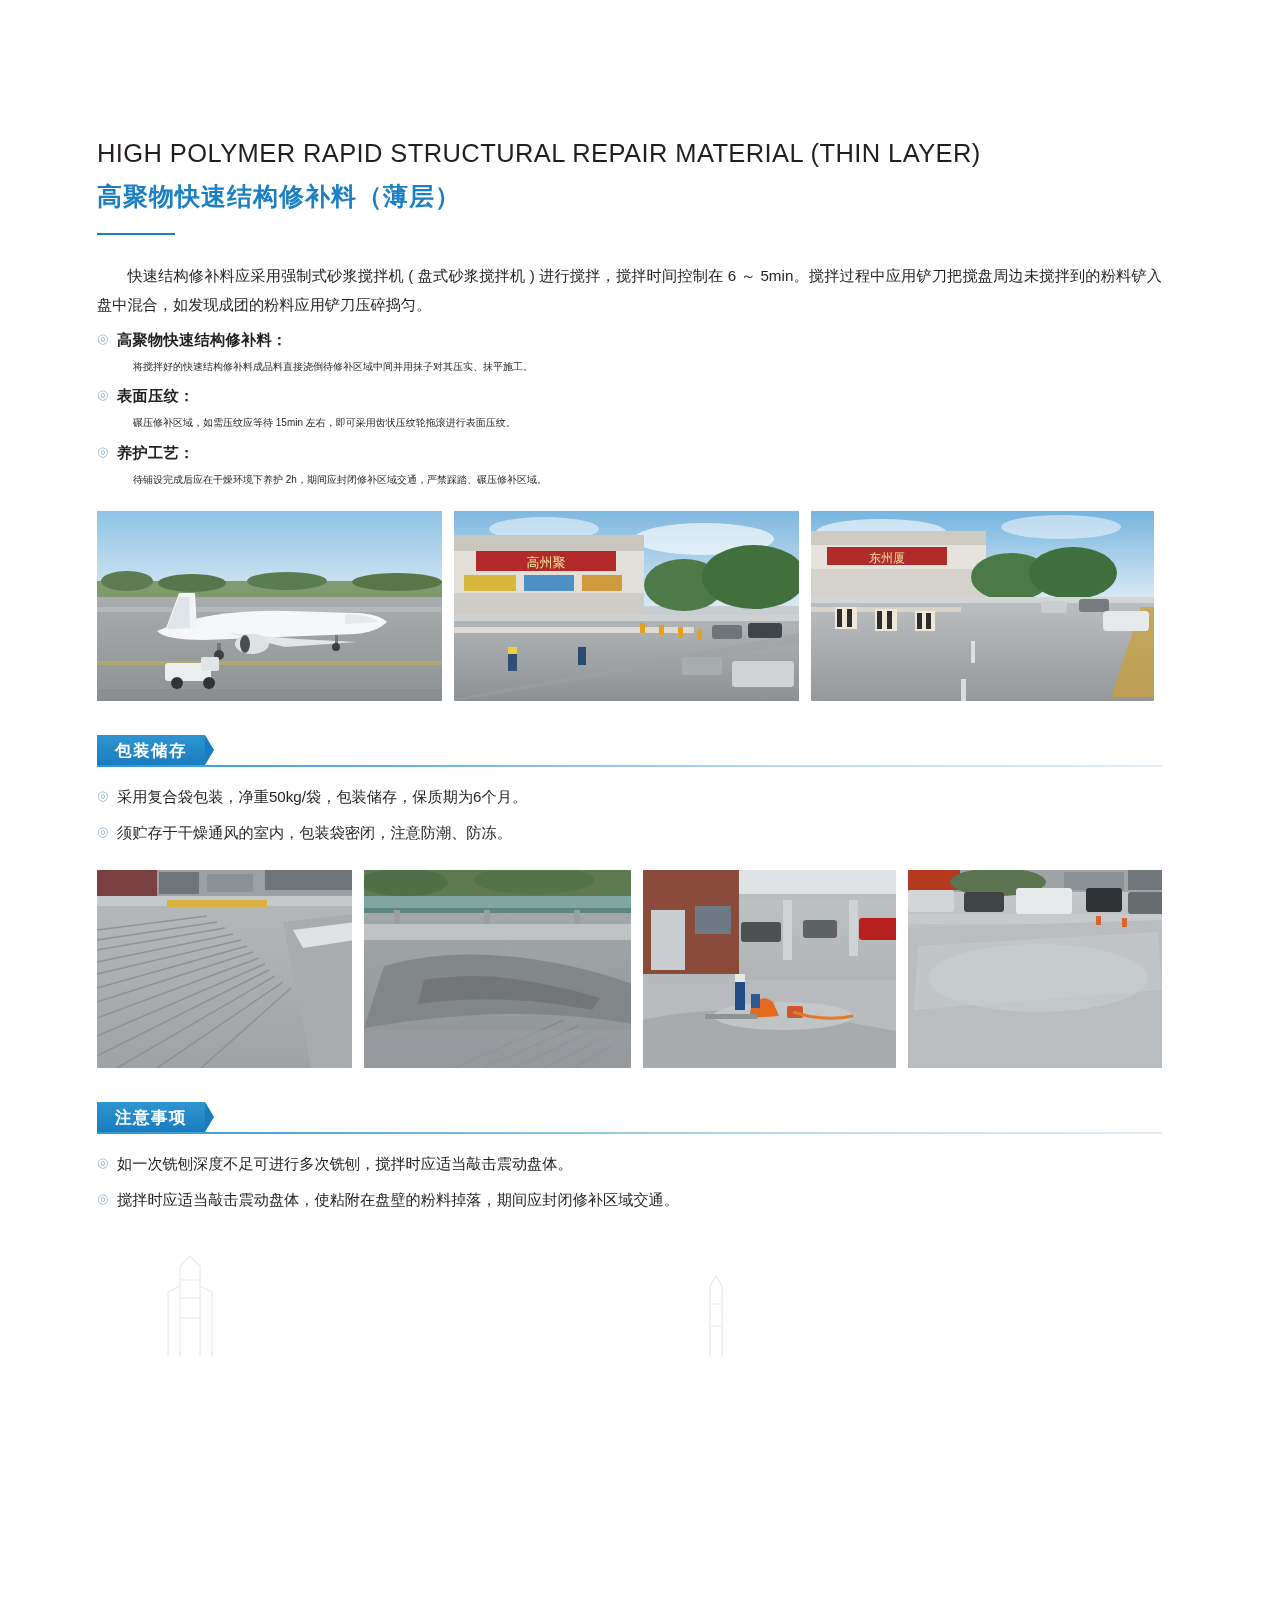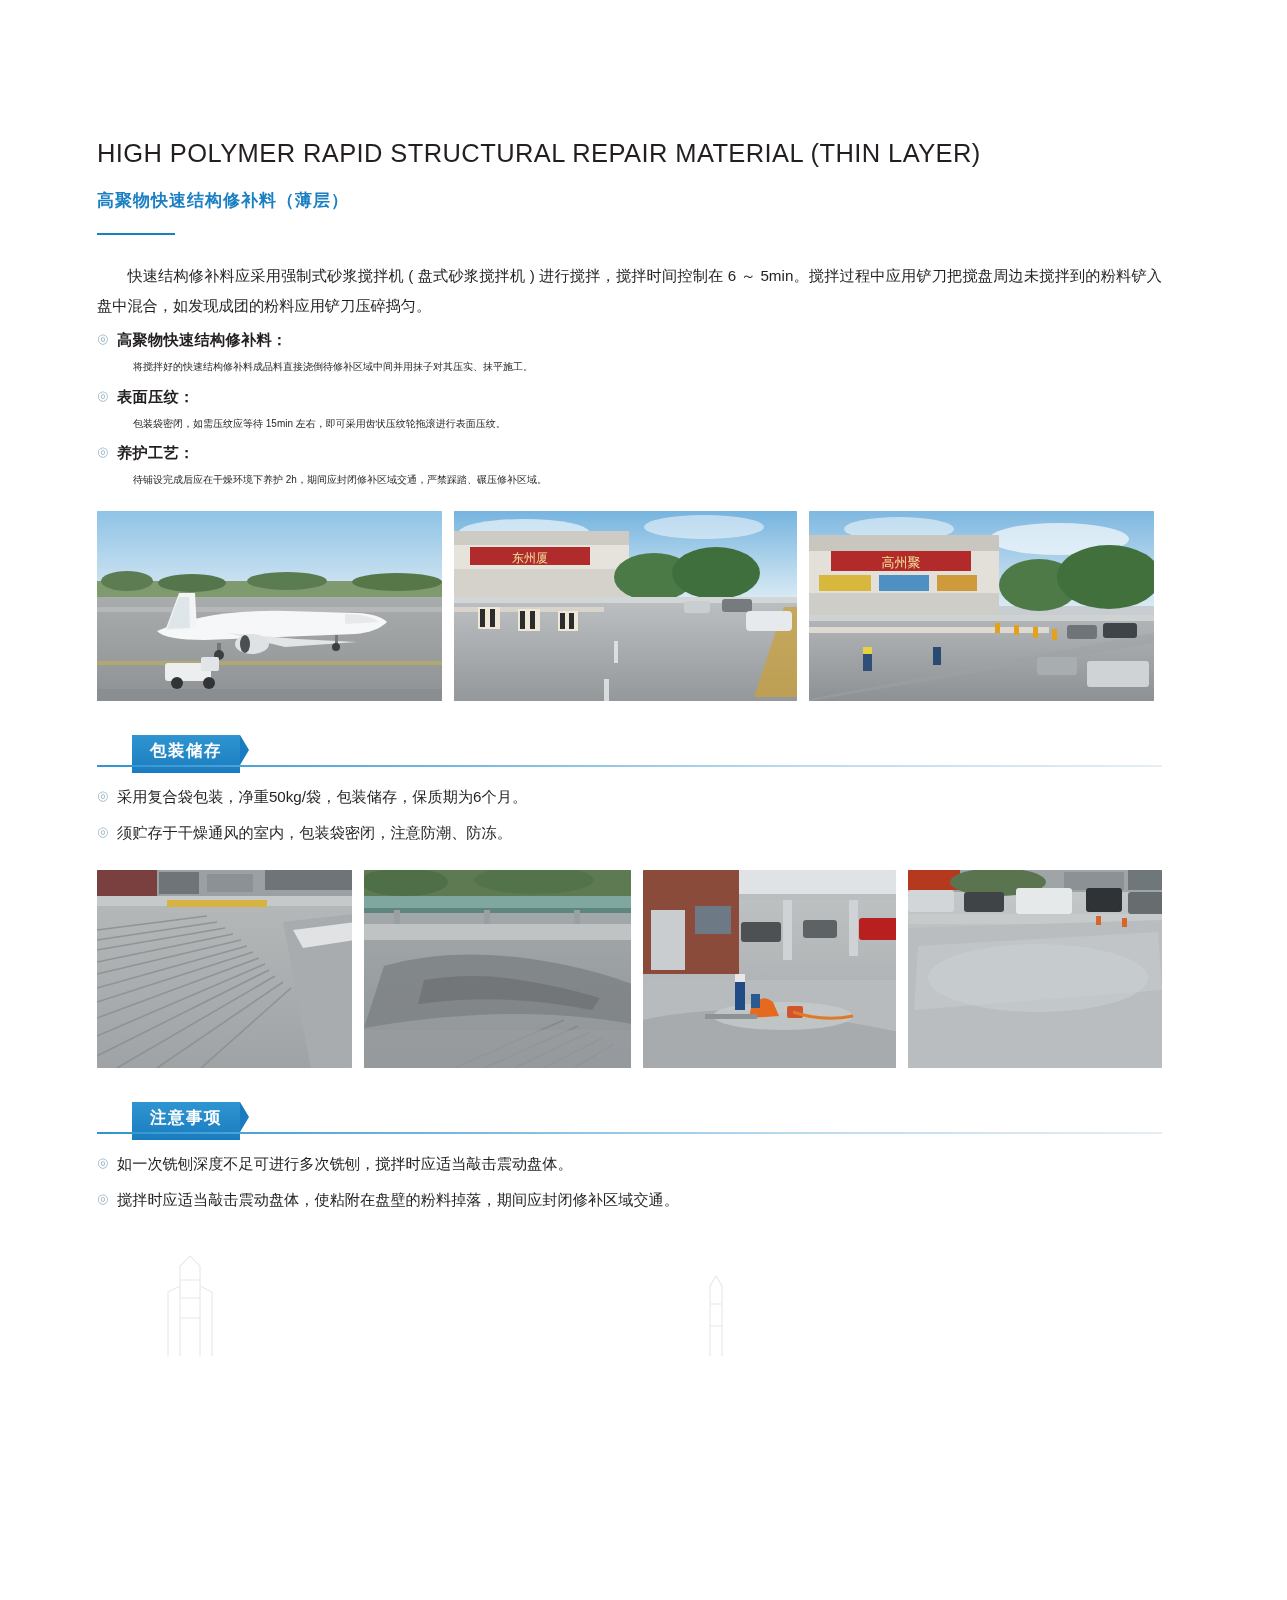--- a/index.html
+++ b/index.html
@@ -32,22 +32,22 @@
   
   .title-en {
     font-size: 25.5px;
     letter-spacing: 0.4px;
     color: #231f20;
     font-weight: 400;
     line-height: 1.2;
     white-space: nowrap;
   }
   .title-cn {
-    margin-top: 22px;
-    font-size: 17px;
+    margin-top: 12px;
+    font-size: 25px;
     color: #1b7fc4;
     font-weight: 700;
     letter-spacing: 1px;
     line-height: 1.2;
   }
   .title-rule {
     margin-top: 22px;
     width: 78px;
     height: 2px;
     background: #1b7fc4;
@@ -116,29 +116,28 @@
   
   .section {
     margin-top: 34px;
     position: relative;
     height: 30px;
   }
   .section .tab {
     position: absolute;
     left: 0; top: 0;
     height: 30px;
-    padding: 0 18px 8px 18px;
+    padding: 0 18px 0 18px;
     background: linear-gradient(180deg, #2f95d0 0%, #1a7cc0 100%);
     color: #ffffff;
     font-size: 16.5px;
     font-weight: 700;
     letter-spacing: 1.5px;
     line-height: 30px;
     display: inline-block;
-    margin-left: 35px;
   }
   .section .tab::after {
     content: "";
     position: absolute;
     right: -9px;
     top: 0;
     width: 0; height: 0;
     border-left: 9px solid #1a7cc0;
     border-top: 15px solid transparent;
     border-bottom: 15px solid transparent;
@@ -181,21 +180,21 @@
     <div class="bullet-row">
       <span class="bullet-mark">◎</span>
       <span class="bullet-head">高聚物快速结构修补料：</span>
     </div>
     <div class="sub-line">将搅拌好的快速结构修补料成品料直接浇倒待修补区域中间并用抹子对其压实、抹平施工。</div>
 
     <div class="bullet-row">
       <span class="bullet-mark">◎</span>
       <span class="bullet-head">表面压纹：</span>
     </div>
-    <div class="sub-line">包装袋密闭，如需压纹应等待 15min 左右，即可采用齿状压纹轮拖滚进行表面压纹。</div>
+    <div class="sub-line">碾压修补区域，如需压纹应等待 15min 左右，即可采用齿状压纹轮拖滚进行表面压纹。</div>
 
     <div class="bullet-row">
       <span class="bullet-mark">◎</span>
       <span class="bullet-head">养护工艺：</span>
     </div>
     <div class="sub-line">待铺设完成后应在干燥环境下养护 2h，期间应封闭修补区域交通，严禁踩踏、碾压修补区域。</div>
 
     <div class="strip">
 
       <div class="photo s1a">
@@ -235,20 +234,72 @@
           <rect x="120" y="132" width="4" height="10" fill="#777"></rect>
           <circle cx="122" cy="144" r="5" fill="#3b3f42"></circle>
           <rect x="238" y="124" width="3" height="10" fill="#777"></rect>
           <circle cx="239" cy="136" r="4" fill="#3b3f42"></circle>
 
           <rect x="68" y="152" width="46" height="18" rx="3" fill="#eceef0"></rect>
           <rect x="104" y="146" width="18" height="14" rx="2" fill="#e2e5e7"></rect>
           <circle cx="80" cy="172" r="6" fill="#303436"></circle>
           <circle cx="112" cy="172" r="6" fill="#303436"></circle>
           <rect x="0" y="178" width="345" height="12" fill="#8a8e90"></rect>
+        </svg>
+      </div>
+
+      <div class="photo s1b">
+        <svg viewBox="0 0 345 190" width="345" height="190" preserveAspectRatio="none">
+          <defs>
+            <linearGradient id="g2sky" x1="0" y1="0" x2="0" y2="1">
+              <stop offset="0" stop-color="#7fb8e0"></stop>
+                <stop offset="1" stop-color="#d9e9f4"></stop>
+            </linearGradient>
+            <linearGradient id="g2rd" x1="0" y1="0" x2="0" y2="1">
+              <stop offset="0" stop-color="#b2b6b8"></stop>
+                <stop offset="1" stop-color="#8d9193"></stop>
+            </linearGradient>
+          </defs>
+          <rect x="0" y="0" width="345" height="95" fill="url(#g2sky)"></rect>
+          <ellipse cx="250" cy="28" rx="70" ry="16" fill="#ffffff" opacity="0.65"></ellipse>
+          <ellipse cx="90" cy="18" rx="55" ry="12" fill="#ffffff" opacity="0.5"></ellipse>
+
+          <rect x="0" y="24" width="190" height="84" fill="#e3e0da"></rect>
+          <rect x="0" y="24" width="190" height="16" fill="#c9c6bf"></rect>
+          <rect x="22" y="40" width="140" height="20" fill="#b32a2a"></rect>
+          <text x="92" y="56" font-size="13" fill="#f4e39a" text-anchor="middle" font-family="DejaVu Sans, sans-serif">高州聚</text>
+          <rect x="10" y="64" width="52" height="16" fill="#d7b73c"></rect>
+          <rect x="70" y="64" width="50" height="16" fill="#4e8fc4"></rect>
+          <rect x="128" y="64" width="40" height="16" fill="#cf9a3b"></rect>
+          <rect x="0" y="82" width="190" height="26" fill="#cfcdc8"></rect>
+
+          <ellipse cx="230" cy="74" rx="40" ry="26" fill="#4d7a47"></ellipse>
+          <ellipse cx="300" cy="66" rx="52" ry="32" fill="#41703d"></ellipse>
+
+          <rect x="0" y="106" width="345" height="84" fill="url(#g2rd)"></rect>
+          <rect x="0" y="104" width="345" height="6" fill="#cfd2d3"></rect>
+          <path d="M0 188 L345 122 L345 132 L0 190 Z" fill="#9da1a3" opacity="0.5"></path>
+
+          <rect x="0" y="116" width="240" height="6" fill="#dedad2"></rect>
+
+          <g fill="#e4a11b">
+            <rect x="186" y="112" width="5" height="10"></rect>
+            <rect x="205" y="114" width="5" height="10"></rect>
+            <rect x="224" y="116" width="5" height="11"></rect>
+            <rect x="243" y="118" width="5" height="11"></rect>
+          </g>
+
+          <rect x="54" y="140" width="9" height="20" fill="#2f4f76"></rect>
+          <rect x="54" y="136" width="9" height="7" fill="#e6d33f"></rect>
+          <rect x="124" y="136" width="8" height="18" fill="#2b4a70"></rect>
+
+          <rect x="258" y="114" width="30" height="14" rx="3" fill="#6f7478"></rect>
+          <rect x="294" y="112" width="34" height="15" rx="3" fill="#3f4448"></rect>
+          <rect x="228" y="146" width="40" height="18" rx="3" fill="#a8adb0"></rect>
+          <rect x="278" y="150" width="62" height="26" rx="3" fill="#cfd3d5"></rect>
         </svg>
       </div>
 
       <div class="photo s1c">
         <svg viewBox="0 0 343 190" width="343" height="190" preserveAspectRatio="none">
           <defs>
             <linearGradient id="g3sky" x1="0" y1="0" x2="0" y2="1">
               <stop offset="0" stop-color="#76b4df"></stop>
                 <stop offset="1" stop-color="#dcecf5"></stop>
             </linearGradient>
@@ -286,72 +337,20 @@
             <rect x="106" y="102" width="5" height="16" fill="#2c2c2c"></rect>
             <rect x="115" y="102" width="5" height="16" fill="#2c2c2c"></rect>
           </g>
 
           <rect x="230" y="90" width="26" height="12" rx="3" fill="#c9ced1"></rect>
           <rect x="268" y="88" width="30" height="13" rx="3" fill="#767b7e"></rect>
           <rect x="292" y="100" width="46" height="20" rx="4" fill="#e7eaec"></rect>
 
           <rect x="160" y="130" width="4" height="22" fill="#e9ecec" opacity="0.8"></rect>
           <rect x="150" y="168" width="5" height="22" fill="#e9ecec" opacity="0.8"></rect>
-        </svg>
-      </div>
-
-      <div class="photo s1b">
-        <svg viewBox="0 0 345 190" width="345" height="190" preserveAspectRatio="none">
-          <defs>
-            <linearGradient id="g2sky" x1="0" y1="0" x2="0" y2="1">
-              <stop offset="0" stop-color="#7fb8e0"></stop>
-                <stop offset="1" stop-color="#d9e9f4"></stop>
-            </linearGradient>
-            <linearGradient id="g2rd" x1="0" y1="0" x2="0" y2="1">
-              <stop offset="0" stop-color="#b2b6b8"></stop>
-                <stop offset="1" stop-color="#8d9193"></stop>
-            </linearGradient>
-          </defs>
-          <rect x="0" y="0" width="345" height="95" fill="url(#g2sky)"></rect>
-          <ellipse cx="250" cy="28" rx="70" ry="16" fill="#ffffff" opacity="0.65"></ellipse>
-          <ellipse cx="90" cy="18" rx="55" ry="12" fill="#ffffff" opacity="0.5"></ellipse>
-
-          <rect x="0" y="24" width="190" height="84" fill="#e3e0da"></rect>
-          <rect x="0" y="24" width="190" height="16" fill="#c9c6bf"></rect>
-          <rect x="22" y="40" width="140" height="20" fill="#b32a2a"></rect>
-          <text x="92" y="56" font-size="13" fill="#f4e39a" text-anchor="middle" font-family="DejaVu Sans, sans-serif">高州聚</text>
-          <rect x="10" y="64" width="52" height="16" fill="#d7b73c"></rect>
-          <rect x="70" y="64" width="50" height="16" fill="#4e8fc4"></rect>
-          <rect x="128" y="64" width="40" height="16" fill="#cf9a3b"></rect>
-          <rect x="0" y="82" width="190" height="26" fill="#cfcdc8"></rect>
-
-          <ellipse cx="230" cy="74" rx="40" ry="26" fill="#4d7a47"></ellipse>
-          <ellipse cx="300" cy="66" rx="52" ry="32" fill="#41703d"></ellipse>
-
-          <rect x="0" y="106" width="345" height="84" fill="url(#g2rd)"></rect>
-          <rect x="0" y="104" width="345" height="6" fill="#cfd2d3"></rect>
-          <path d="M0 188 L345 122 L345 132 L0 190 Z" fill="#9da1a3" opacity="0.5"></path>
-
-          <rect x="0" y="116" width="240" height="6" fill="#dedad2"></rect>
-
-          <g fill="#e4a11b">
-            <rect x="186" y="112" width="5" height="10"></rect>
-            <rect x="205" y="114" width="5" height="10"></rect>
-            <rect x="224" y="116" width="5" height="11"></rect>
-            <rect x="243" y="118" width="5" height="11"></rect>
-          </g>
-
-          <rect x="54" y="140" width="9" height="20" fill="#2f4f76"></rect>
-          <rect x="54" y="136" width="9" height="7" fill="#e6d33f"></rect>
-          <rect x="124" y="136" width="8" height="18" fill="#2b4a70"></rect>
-
-          <rect x="258" y="114" width="30" height="14" rx="3" fill="#6f7478"></rect>
-          <rect x="294" y="112" width="34" height="15" rx="3" fill="#3f4448"></rect>
-          <rect x="228" y="146" width="40" height="18" rx="3" fill="#a8adb0"></rect>
-          <rect x="278" y="150" width="62" height="26" rx="3" fill="#cfd3d5"></rect>
         </svg>
       </div>
 
     </div>
 
     <div class="section">
       <div class="tab">包装储存</div>
       <div class="rule"></div>
     </div>
 

